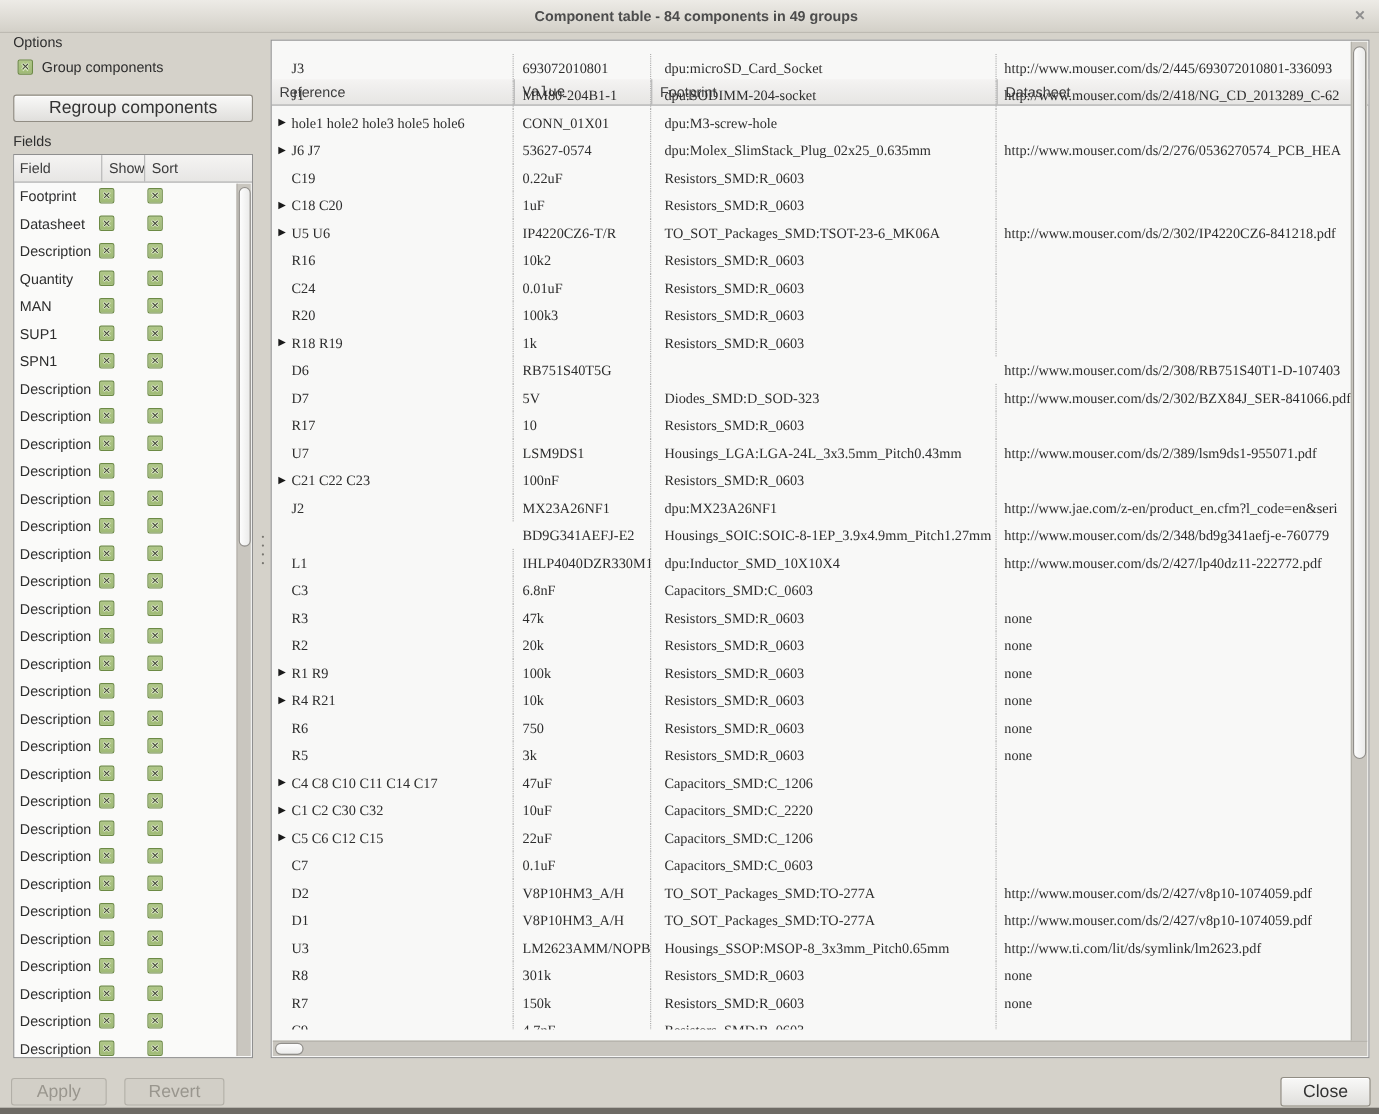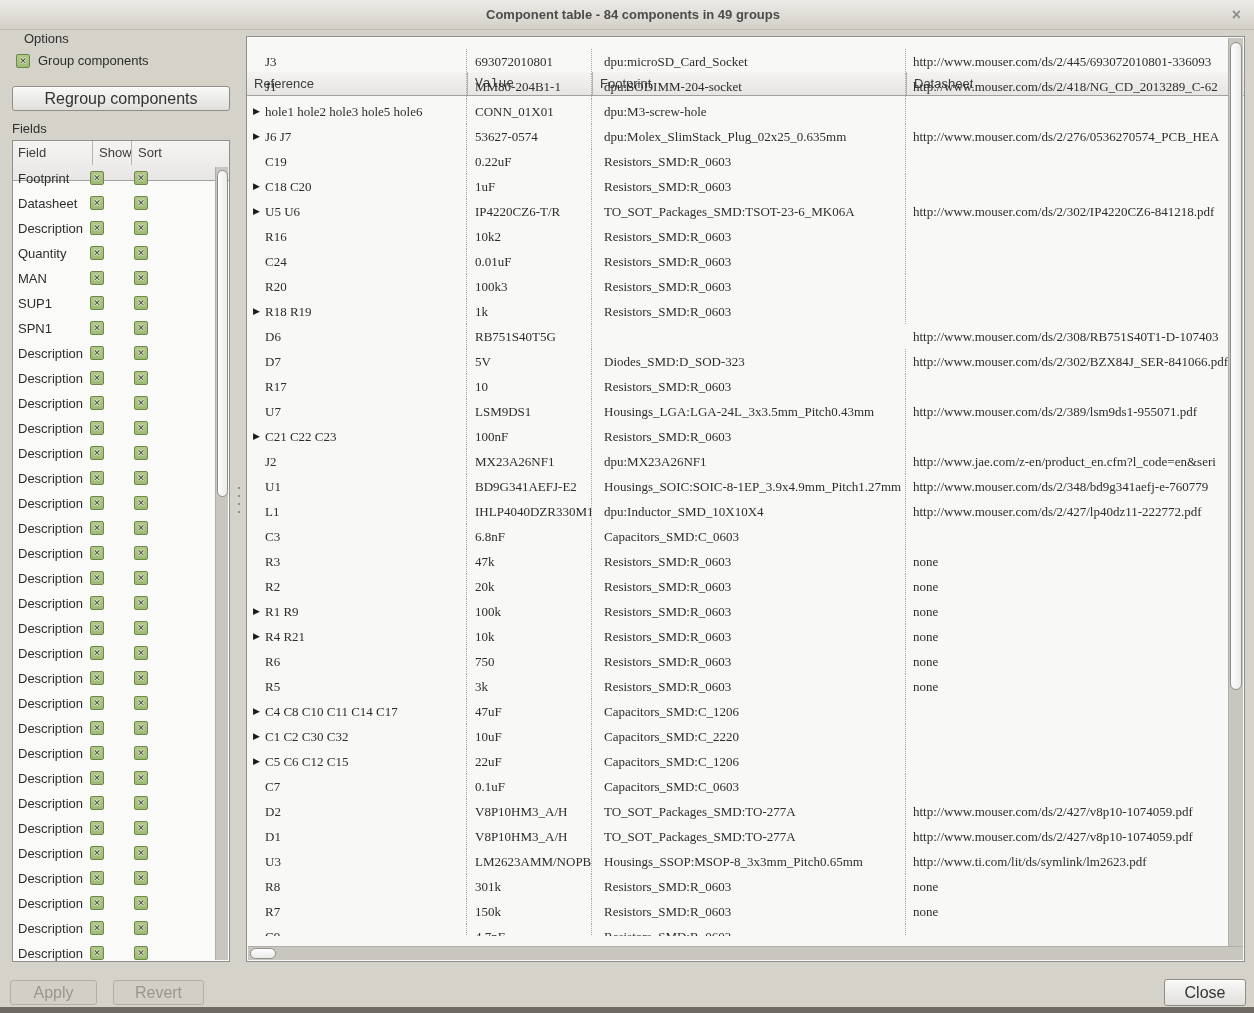--- a/index.html
+++ b/index.html
@@ -52,21 +52,21 @@
     flex: none;
   }
   
   .side-label { position:absolute; left:12px; color:#2e2e2e; }
   .group-row { position:absolute; left:16px; top:53px; display:flex; align-items:center; gap:8px; }
   .fields-box {
     position:absolute; left:12px; top:140px; width:218px; height:822px;
     background:#fafaf9; border:1px solid #8f8f8f;
   }
   .fields-header {
-    position:relative; height:40px;
+    position:relative; height:25px;
     background: linear-gradient(#f5f4f3, #e7e6e4);
     border-bottom:1px solid #a3a3a3;
   }
   .fields-header .hcell { position:absolute; top:0; height:24px; line-height:24px; color:#3c3c3c; }
   .fields-header .h-field { left:5px; }
   .fields-header .h-show  { left:79px; border-left:1px solid #b3b3b3; padding-left:6px; }
   .fields-header .h-sort  { left:118px; border-left:1px solid #b3b3b3; padding-left:6px; }
   .fields-rows { position:absolute; left:0; top:25px; right:15px; bottom:0; overflow:hidden; }
   .field-row { position:relative; height:25px; }
   .field-row .flabel { position:absolute; left:5px; top:0; line-height:25px; }
@@ -144,21 +144,21 @@
   .bottom-strip { position:absolute; left:0; bottom:0; width:1254px; height:6px; background:#6e6b65; }
 </style>
 </head>
 <body>
 
 <div class="titlebar">
   <div class="title">Component table - 84 components in 49 groups</div>
   <div class="close-x">×</div>
 </div>
 
-<div class="side-label" style="top:31px;margin-left:12px;">Options</div>
+<div class="side-label" style="top:31px;">Options</div>
 
 <div class="group-row">
   <span class="cb">✕</span>
   <span>Group components</span>
 </div>
 
 <button class="gtk-btn" style="left:12px; top:86px; width:218px; height:25px;">Regroup components</button>
 
 <div class="side-label" style="top:121px;">Fields</div>
 
@@ -496,24 +496,20 @@
       <div class="comp-row">
     <span class="cell c-ref">
       
       <span>J2</span>
     </span>
     <span class="cell c-val">MX23A26NF1</span>
     <span class="cell c-fp">dpu:MX23A26NF1</span>
     <span class="cell c-ds">http://www.jae.com/z-en/product_en.cfm?l_code=en&amp;seri</span>
   </div>
       <div class="comp-row">
-    <span class="cell c-ref">
-      
-      <span>U1</span>
-    </span>
     <span class="cell c-val">BD9G341AEFJ-E2</span>
     <span class="cell c-fp">Housings_SOIC:SOIC-8-1EP_3.9x4.9mm_Pitch1.27mm</span>
     <span class="cell c-ds">http://www.mouser.com/ds/2/348/bd9g341aefj-e-760779</span>
   </div>
       <div class="comp-row">
     <span class="cell c-ref">
       
       <span>L1</span>
     </span>
     <span class="cell c-val">IHLP4040DZR330M11</span>

